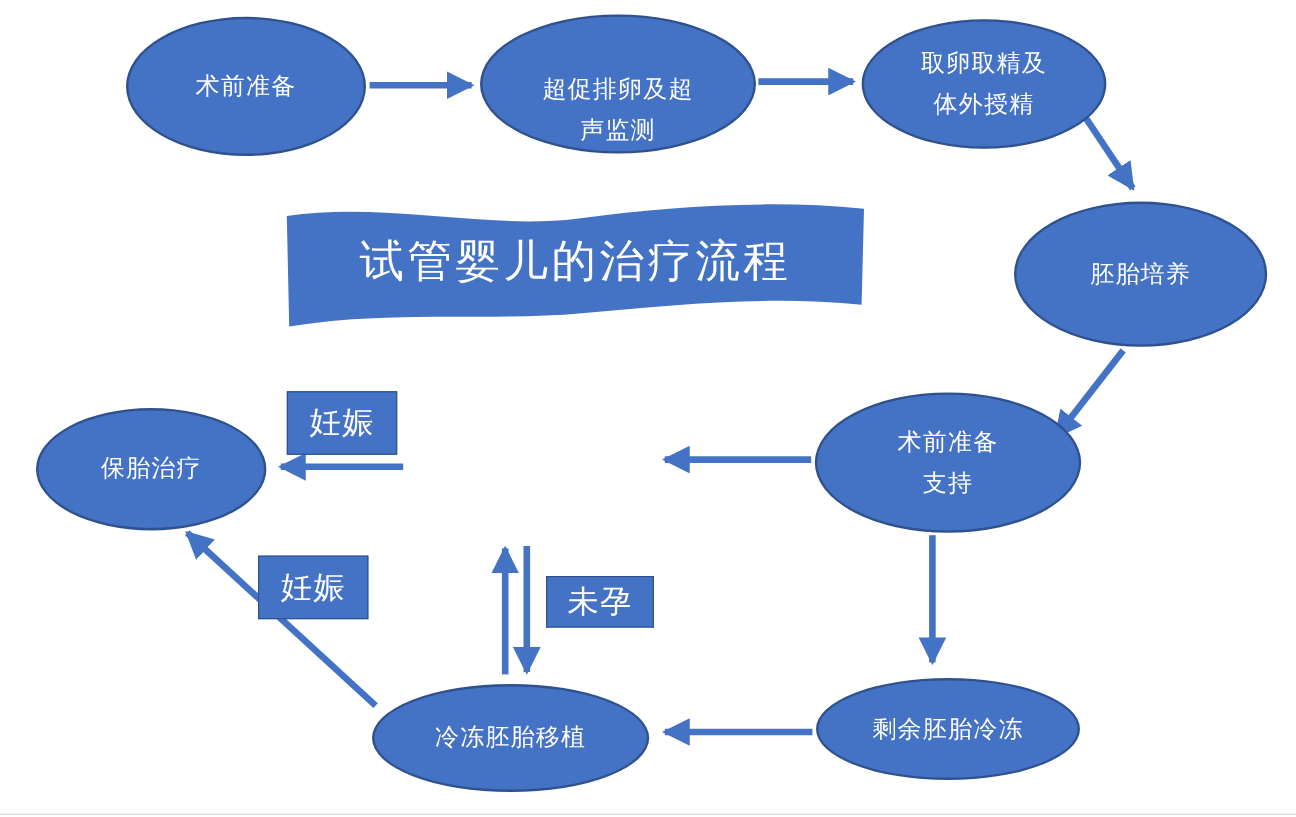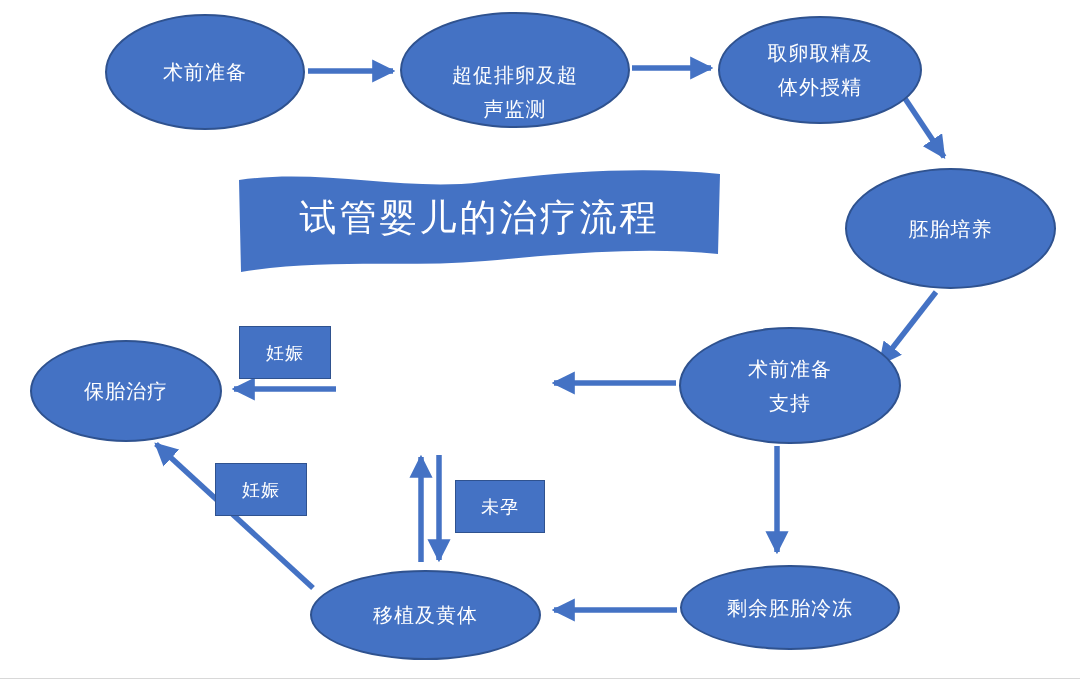--- a/index.html
+++ b/index.html
@@ -44,21 +44,21 @@
   .edge-label {
     position: absolute;
     background: var(--color-node-fill, #4472c4);
     border: 1px solid var(--color-node-border, #2f528f);
     display: flex;
     align-items: center;
     justify-content: center;
   }
   .edge-label .label-text {
     color: var(--color-text, #ffffff);
-    font-size: 18px;
+    font-size: 26px;
     letter-spacing: 1px;
   }
   .ribbon {
     position: absolute;
     left: 237px; top: 166px;
     width: 485px; height: 112px;
   }
   .ribbon svg { position: absolute; left: 0; top: 0; width: 100%; height: 100%; }
   .ribbon path { fill: var(--color-node-fill, #4472c4); }
   .ribbon-text {
@@ -136,28 +136,28 @@
 
   <div class="node" style="left:30px; top:340px; width:192px; height:102px;">
     <span class="node-text">保胎治疗</span>
   </div>
 
   <div class="node" style="left:680px; top:565px; width:220px; height:85px;">
     <span class="node-text">剩余胚胎冷冻</span>
   </div>
 
   <div class="node" style="left:310px; top:570px; width:231px; height:90px;">
-    <span class="node-text">移植及黄体</span>
+    <span class="node-text">冷冻胚胎移植</span>
   </div>
 
   <div class="edge-label" style="left:239px; top:326px; width:92px; height:53px;">
     <span class="label-text">妊娠</span>
   </div>
 
-  <div class="edge-label" style="left:455px; top:480px; width:90px; height:53px;">
+  <div class="edge-label" style="left:455px; top:480px; width:90px; height:43px;">
     <span class="label-text">未孕</span>
   </div>
 
   <div class="edge-label" style="left:215px; top:463px; width:92px; height:53px;">
     <span class="label-text">妊娠</span>
   </div>
 
   <div class="bottom-line"></div>
 
 </div>

